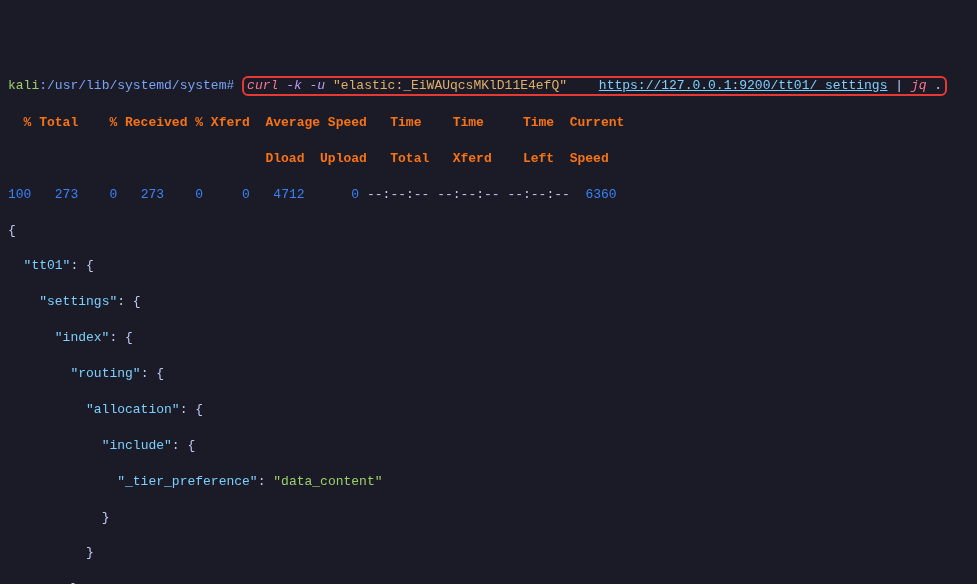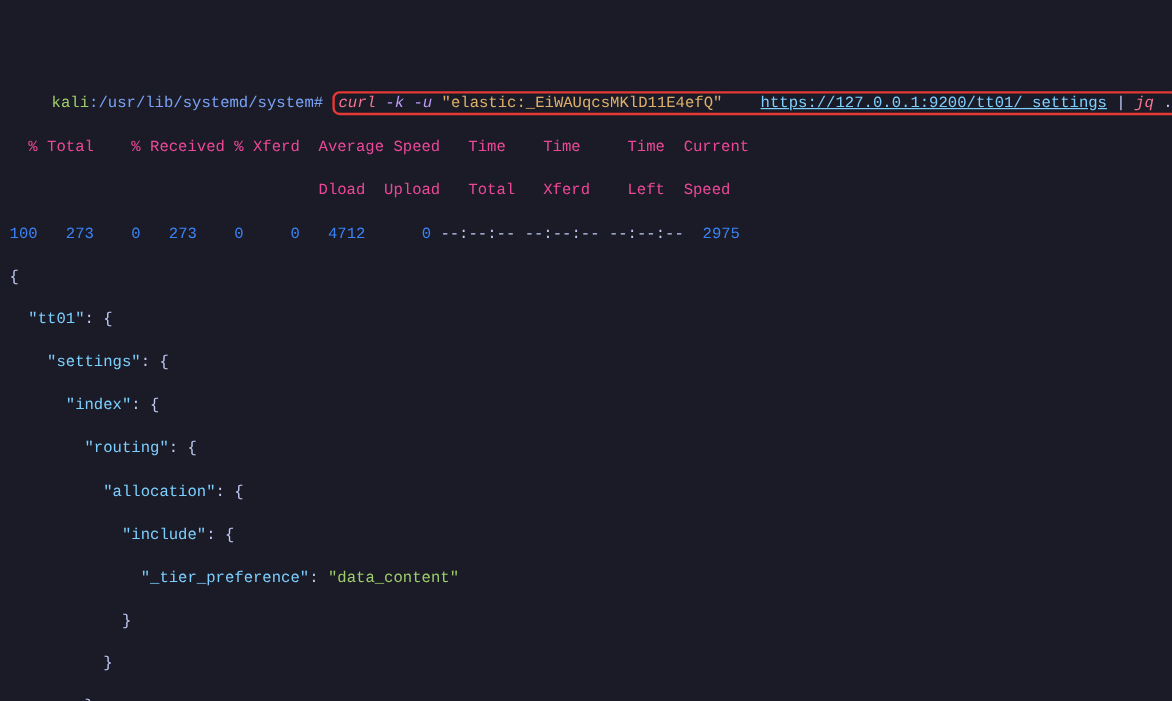--- a/index.html
+++ b/index.html
@@ -7,30 +7,30 @@
     padding: 4px 8px;
     background: #1a1b26;
     color: #c0caf5;
     font-family: "Consolas", "Monaco", "Courier New", monospace;
     font-size: 13px;
     line-height: 1.38;
     width: 977px;
     box-sizing: border-box;
     white-space: pre;
   }
-  .host   { color: #9ece6a; margin-left: 35px; }
+  .host   { color: #9ece6a; }
   .path   { color: #7aa2f7; }
   .cmd    { color: #f7768e; font-style: italic; margin-top: 32px; }
   .flag   { color: #bb9af7; font-style: italic; }
   .str    { color: #e0af68; }
   .url    { color: #7dcfff; text-decoration: underline; padding-left: 24px; }
   .pipe   { color: #c0caf5; }
   .num    { color: #3b82f6; }
   .dash   { color: #c0caf5; }
-  .curl-h { color: #ec4899; }
+  .curl-h { color: #f97316; font-weight: bold; }
   .brace  { color: #c0caf5; }
   .key    { color: #7dcfff; }
   .colon  { color: #c0caf5; }
   .val    { color: #9ece6a; }
   .plain  { color: #c0caf5; }
   .box-red {
     border: 2px solid #e53935;
     border-radius: 6px;
     padding: 0 3px;
     display: inline-block;
@@ -39,21 +39,21 @@
   .line { display: block; }
 </style>
 </head>
 <body>
 
 
 
 <span class="line"><span class="host">kali</span><span class="path">:</span><span class="path">/usr/lib/systemd/system</span><span class="path">#</span> <span class="box-red"><span class="cmd">curl</span> <span class="flag">-k</span> <span class="flag">-u</span> <span class="str">"elastic:_EiWAUqcsMKlD11E4efQ"</span> <span class="url">https://127.0.0.1:9200/tt01/_settings</span> <span class="pipe">|</span> <span class="cmd">jq</span> <span class="plain">.</span></span></span>
 <span class="line curl-h">  % Total    % Received % Xferd  Average Speed   Time    Time     Time  Current</span>
 <span class="line curl-h">                                 Dload  Upload   Total   Xferd    Left  Speed</span>
-<span class="line"><span class="num">100</span>   <span class="num">273</span>    <span class="num">0</span>   <span class="num">273</span>    <span class="num">0</span>     <span class="num">0</span>   <span class="num">4712</span>      <span class="num">0</span> <span class="dash">--:--:-- --:--:-- --:--:--</span>  <span class="num">2975</span></span>
+<span class="line"><span class="num">100</span>   <span class="num">273</span>    <span class="num">0</span>   <span class="num">273</span>    <span class="num">0</span>     <span class="num">0</span>   <span class="num">4712</span>      <span class="num">0</span> <span class="dash">--:--:-- --:--:-- --:--:--</span>  <span class="num">6360</span></span>
 <span class="line"><span class="brace">{</span></span>
 <span class="line">  <span class="key">"tt01"</span><span class="colon">:</span> <span class="brace">{</span></span>
 <span class="line">    <span class="key">"settings"</span><span class="colon">:</span> <span class="brace">{</span></span>
 <span class="line">      <span class="key">"index"</span><span class="colon">:</span> <span class="brace">{</span></span>
 <span class="line">        <span class="key">"routing"</span><span class="colon">:</span> <span class="brace">{</span></span>
 <span class="line">          <span class="key">"allocation"</span><span class="colon">:</span> <span class="brace">{</span></span>
 <span class="line">            <span class="key">"include"</span><span class="colon">:</span> <span class="brace">{</span></span>
 <span class="line">              <span class="key">"_tier_preference"</span><span class="colon">:</span> <span class="val">"data_content"</span></span>
 <span class="line">            <span class="brace">}</span></span>
 <span class="line">          <span class="brace">}</span></span>

